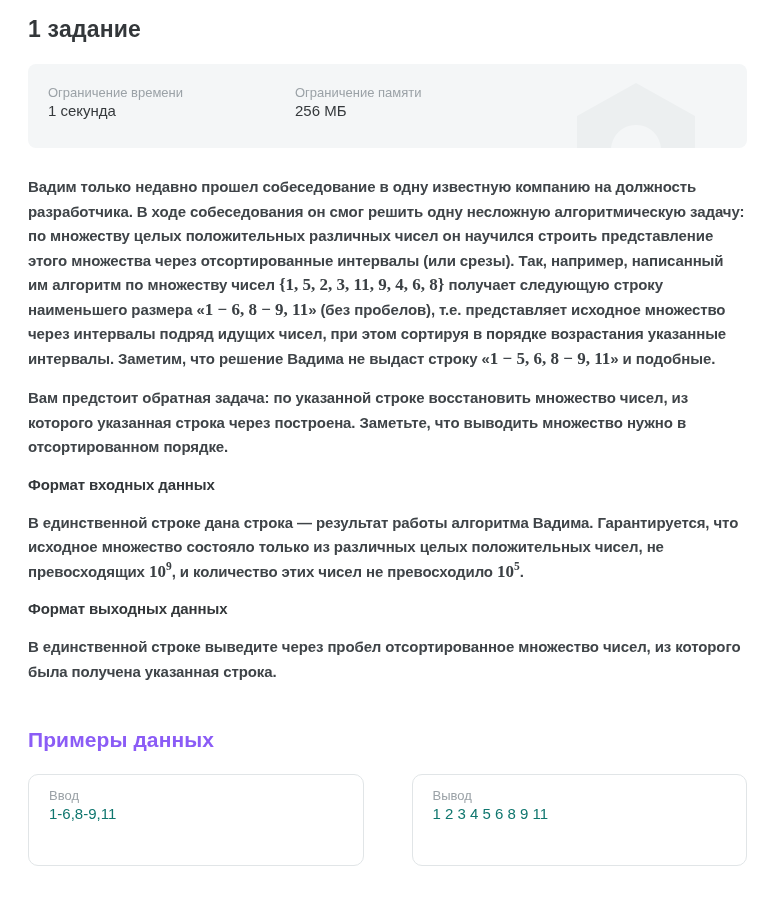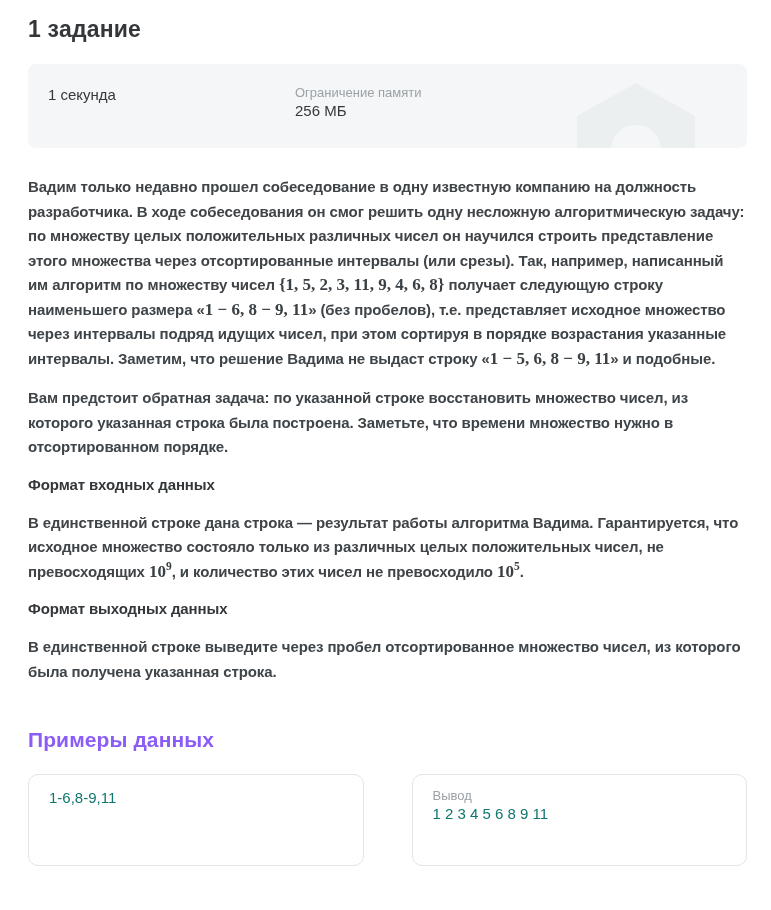--- a/index.html
+++ b/index.html
@@ -115,49 +115,51 @@
 </style>
 </head>
 <body>
 
 <div class="content">
 
   <h1 class="page-title">1 задание</h1>
 
   <div class="limits-box">
     <div class="limit-col">
+      <div class="limit-label">Ограничение времени</div>
       <div class="limit-value">1 секунда</div>
     </div>
     <div class="limit-col">
       <div class="limit-label">Ограничение памяти</div>
       <div class="limit-value">256 МБ</div>
     </div>
     <svg class="watermark" viewBox="0 0 118 80" xmlns="http://www.w3.org/2000/svg" aria-hidden="true">
       <path fill="#eceff0" fill-rule="evenodd" d="M59 0 L118 33 L118 80 L0 80 L0 33 Z M59 42 a25 25 0 1 0 0.01 0 Z"></path>
     </svg>
   </div>
 
   <div class="statement">
 
     <p class="body-par first-par">Вадим только недавно прошел собеседование в одну известную компанию на должность разработчика. В ходе собеседования он смог решить одну несложную алгоритмическую задачу: по множеству целых положительных различных чисел он научился строить представление этого множества через отсортированные интервалы (или срезы). Так, например, написанный им алгоритм по множеству чисел <span class="math">{1, 5, 2, 3, 11, 9, 4, 6, 8}</span> получает следующую строку наименьшего размера «<span class="math">1 − 6, 8 − 9, 11</span>» (без пробелов), т.е. представляет исходное множество через интервалы подряд идущих чисел, при этом сортируя в порядке возрастания указанные интервалы. Заметим, что решение Вадима не выдаст строку «<span class="math">1 − 5, 6, 8 − 9, 11</span>» и подобные.</p>
 
-    <p class="body-par">Вам предстоит обратная задача: по указанной строке восстановить множество чисел, из которого указанная строка была построена. Заметьте, что времени множество нужно в отсортированном порядке.</p>
+    <p class="body-par">Вам предстоит обратная задача: по указанной строке восстановить множество чисел, из которого указанная строка через построена. Заметьте, что выводить множество нужно в отсортированном порядке.</p>
 
     <h3 class="format-heading">Формат входных данных</h3>
 
     <p class="body-par">В единственной строке дана строка — результат работы алгоритма Вадима. Гарантируется, что исходное множество состояло только из различных целых положительных чисел, не превосходящих <span class="math">10<sup>9</sup></span>, и количество этих чисел не превосходило <span class="math">10<sup>5</sup></span>.</p>
 
     <h3 class="format-heading">Формат выходных данных</h3>
 
     <p class="body-par">В единственной строке выведите через пробел отсортированное множество чисел, из которого была получена указанная строка.</p>
 
     <h2 class="samples-heading">Примеры данных</h2>
 
     <div class="samples-row">
       <div class="sample-box">
+        <div class="sample-label">Ввод</div>
         <div class="sample-value">1-6,8-9,11</div>
       </div>
       <div class="sample-box">
         <div class="sample-label">Вывод</div>
         <div class="sample-value">1 2 3 4 5 6 8 9 11</div>
       </div>
     </div>
 
   </div>
 </div>

